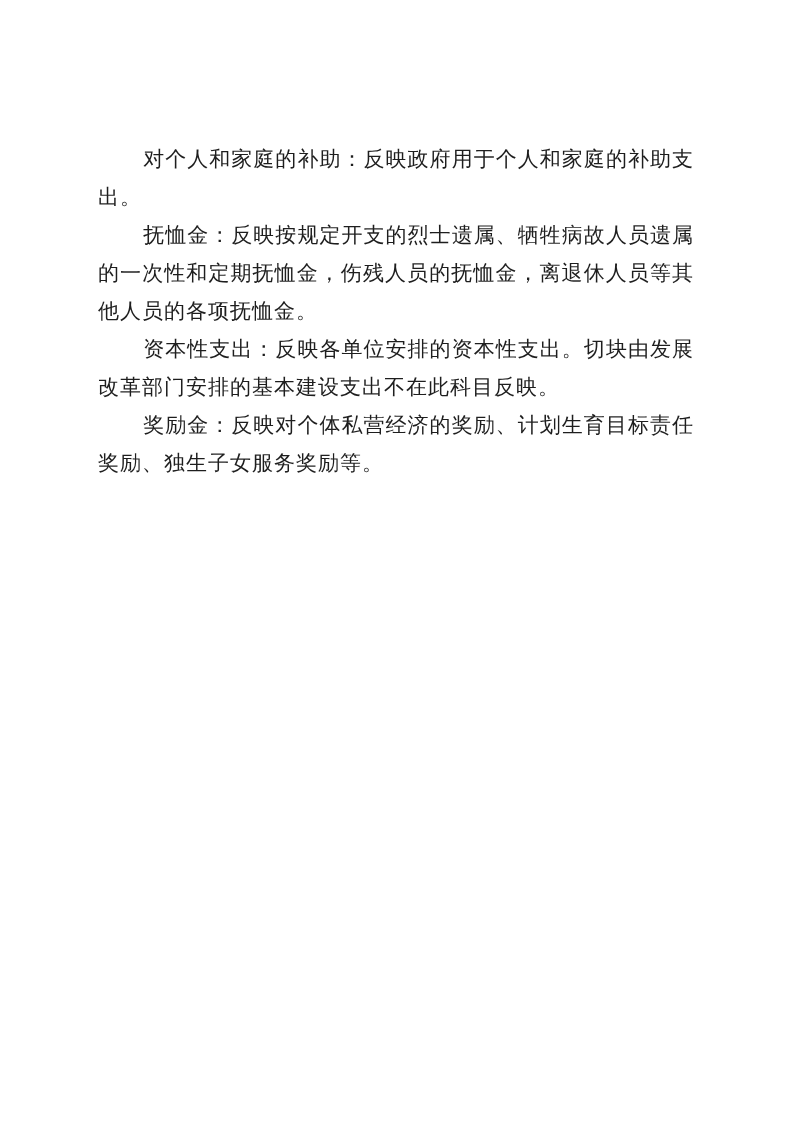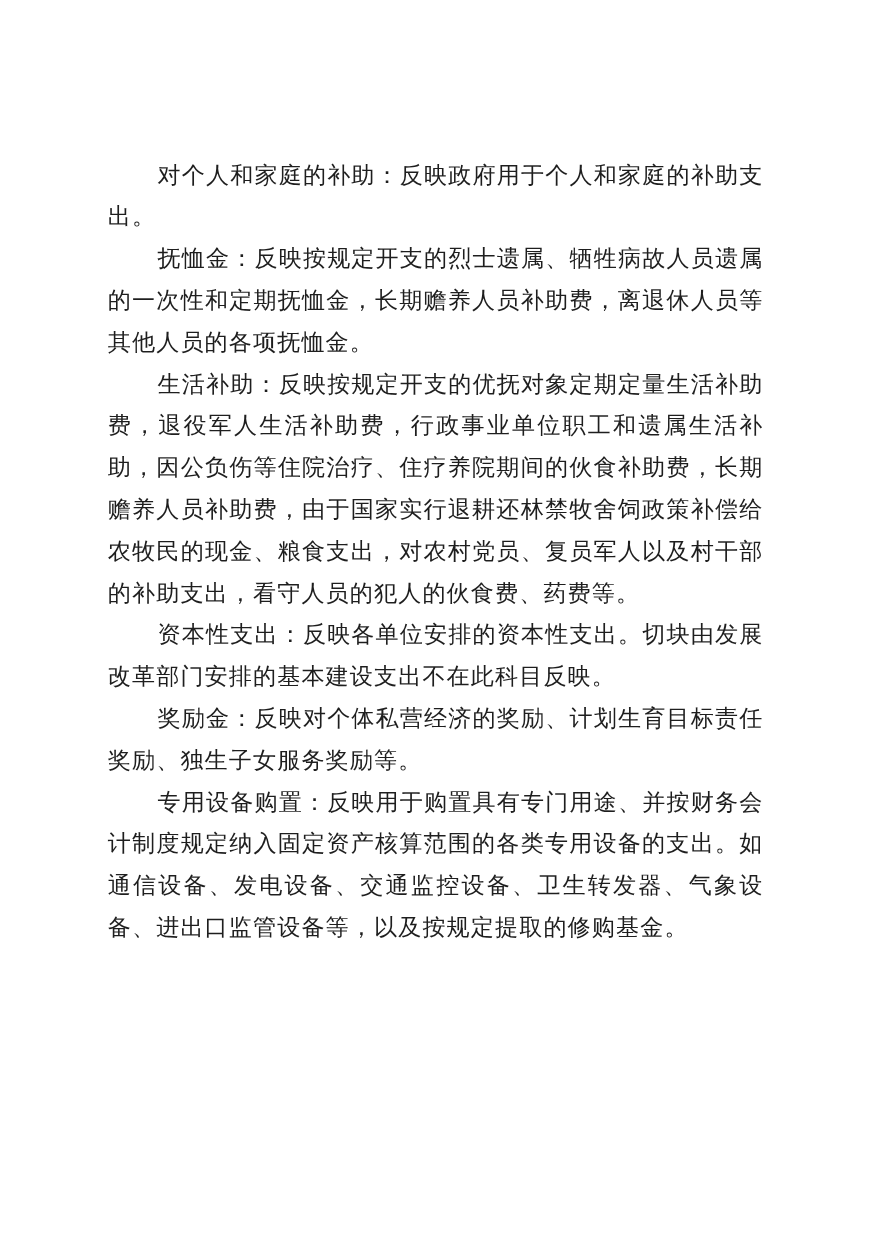--- a/index.html
+++ b/index.html
@@ -30,18 +30,16 @@
     text-indent: 2.15em;
     letter-spacing: 1px;
     word-break: break-all;
   }
 </style>
 </head>
 <body>
 
 <div class="page">
   <p class="para">对个人和家庭的补助：反映政府用于个人和家庭的补助支出。</p>
-  <p class="para">抚恤金：反映按规定开支的烈士遗属、牺牲病故人员遗属的一次性和定期抚恤金，长期赡养人员补助费，离退休人员等其他人员的各项抚恤金。</p>
-  <p class="para">生活补助：反映按规定开支的优抚对象定期定量生活补助费，退役军人生活补助费，行政事业单位职工和遗属生活补助，因公负伤等住院治疗、住疗养院期间的伙食补助费，长期赡养人员补助费，由于国家实行退耕还林禁牧舍饲政策补偿给农牧民的现金、粮食支出，对农村党员、复员军人以及村干部的补助支出，看守人员的犯人的伙食费、药费等。</p>
+  <p class="para">抚恤金：反映按规定开支的烈士遗属、牺牲病故人员遗属的一次性和定期抚恤金，伤残人员的抚恤金，离退休人员等其他人员的各项抚恤金。</p>
   <p class="para">资本性支出：反映各单位安排的资本性支出。切块由发展改革部门安排的基本建设支出不在此科目反映。</p>
   <p class="para">奖励金：反映对个体私营经济的奖励、计划生育目标责任奖励、独生子女服务奖励等。</p>
-  <p class="para">专用设备购置：反映用于购置具有专门用途、并按财务会计制度规定纳入固定资产核算范围的各类专用设备的支出。如通信设备、发电设备、交通监控设备、卫生转发器、气象设备、进出口监管设备等，以及按规定提取的修购基金。</p>
 </div>
 
 </body></html>

